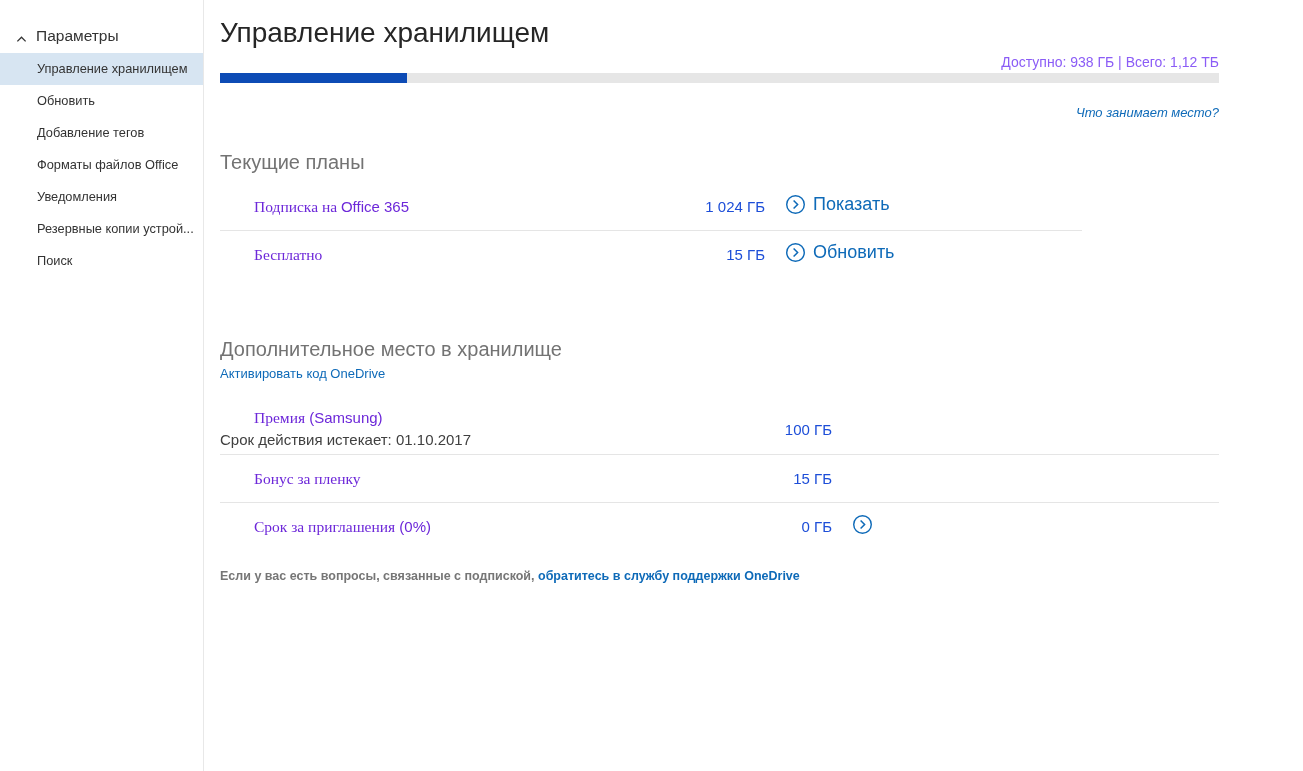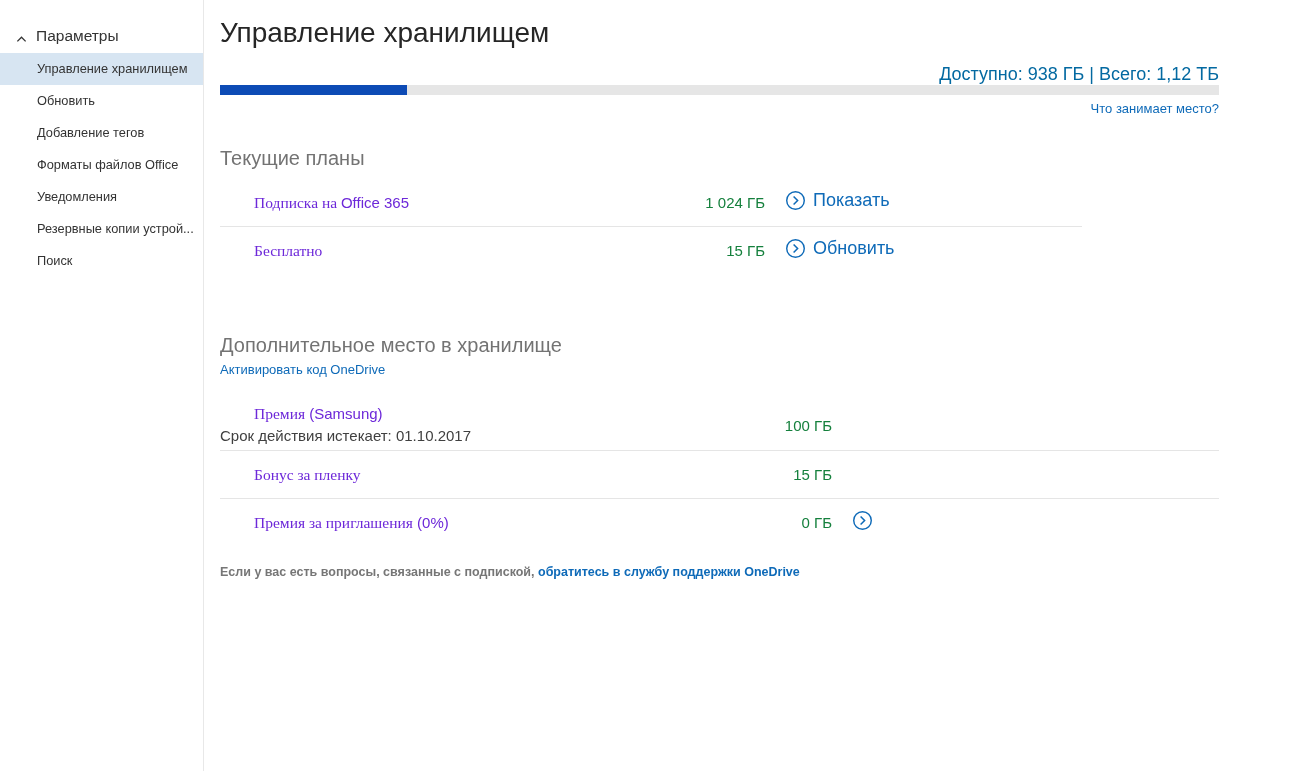--- a/index.html
+++ b/index.html
@@ -20,39 +20,39 @@
   .sb-header { display:flex; align-items:center; padding-left:16px; margin-bottom:8px; cursor:pointer; }
   .sb-header .chev { width:11px; height:11px; color:#333; display:inline-block; }
   .sb-header .sb-title { font-size:15.5px; color:#333; margin-left:9px; }
   .sb-item { height:32px; line-height:32px; padding-left:37px; font-size:12.8px; color:#333; cursor:pointer; white-space:nowrap; overflow:hidden; }
   .sb-item.selected { background:var(--selected-bg); }
 
   
   .main { flex:1; padding:16px 0 0 16px; }
   .content { width:999px; }
   .page-title { font-size:28px; font-weight:400; color:#262626; line-height:34px; }
-  .usage-summary { text-align:right; font-size:18px; color:#0369a1; margin-top:16px; line-height:16px; }
+  .usage-summary { text-align:right; font-size:14px; color:#8b5cf6; margin-top:4px; line-height:16px; }
   .progress { margin-top:3px; height:10px; width:100%; background:var(--progress-track); }
   .progress-fill { height:100%; background:var(--progress-fill); width:18.7%; }
-  .usage-link-row { text-align:right; margin-top:5px; line-height:16px; }
+  .usage-link-row { text-align:right; margin-top:21px; line-height:16px;font-style:italic; }
   a.link { color:var(--accent); font-size:13px; text-decoration:none; cursor:pointer; }
 
   .section-heading { font-size:20px; font-weight:400; color:#737373; line-height:26px; }
   .sec-plans { margin-top:28px; }
   .sec-extra { margin-top:58px; }
   .activate-row { margin-top:3px; line-height:16px; }
 
   .rows { margin-top:8px; }
   .row { display:grid; align-items:center; min-height:47px; padding:4px 0; }
   .row.cols-1 { grid-template-columns:425px 120px auto; }
   .row.cols-2 { grid-template-columns:492px 120px auto; }
   .row-label { font-size:15px; color:#6d28d9; line-height:20px;margin-left:34px; }
   .serif { font-family:"Liberation Serif","DejaVu Serif",serif; font-size:15.5px; }
   .row-sub { font-size:15px; color:#404040; line-height:20px; margin-top:2px; }
-  .row-value { text-align:right; font-size:15px; color:#15803d; white-space:nowrap; }
+  .row-value { text-align:right; font-size:15px; color:#1d4ed8; white-space:nowrap; }
   .row-action { padding-left:20px; }
   .action-link { display:inline-flex; align-items:center; gap:7px; color:var(--accent); font-size:18px; text-decoration:none; cursor:pointer; white-space:nowrap; }
   .go-icon { width:21px; height:21px; display:block; color:var(--accent); }
 
   .divider { height:1px; background:#e5e5e5; }
   .divider.w862 { width:862px; }
 
   .footer-note { margin-top:18px; font-size:12.5px; color:#767676; line-height:16px;font-weight:bold; }
   a.footer-link { color:var(--accent); text-decoration:none; cursor:pointer; font-size:12.5px; }
 </style>
@@ -150,21 +150,21 @@
 
           <div class="row cols-2">
             <div class="row-label"><span class="serif">Бонус за пленку</span><span></span></div>
             <div class="row-value">15 ГБ</div>
             <div class="row-action"></div>
           </div>
 
           <div class="divider"></div>
 
           <div class="row cols-2">
-            <div class="row-label"><span class="serif">Премия за приглашения</span><span> (0%)</span></div>
+            <div class="row-label"><span class="serif">Срок за приглашения</span><span> (0%)</span></div>
             <div class="row-value">0 ГБ</div>
             <div class="row-action">
               <a class="action-link">
                 <svg class="go-icon" viewBox="0 0 22 22">
                     <circle cx="11" cy="11" r="9.2" fill="none" stroke="currentColor" stroke-width="1.5"></circle>
                     <path d="M9 6.8 l4.2 4.2 L9 15.2" fill="none" stroke="currentColor" stroke-width="1.6"></path>
                   </svg>
               </a>
             </div>
           </div>

